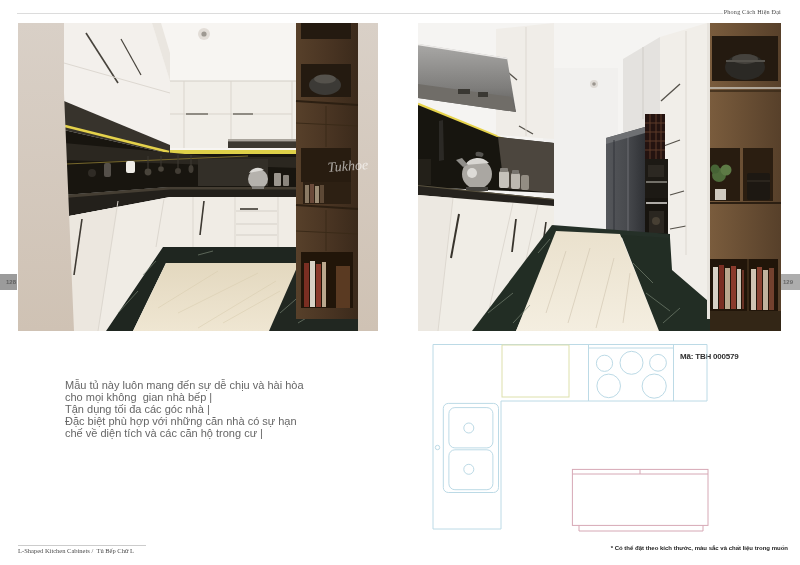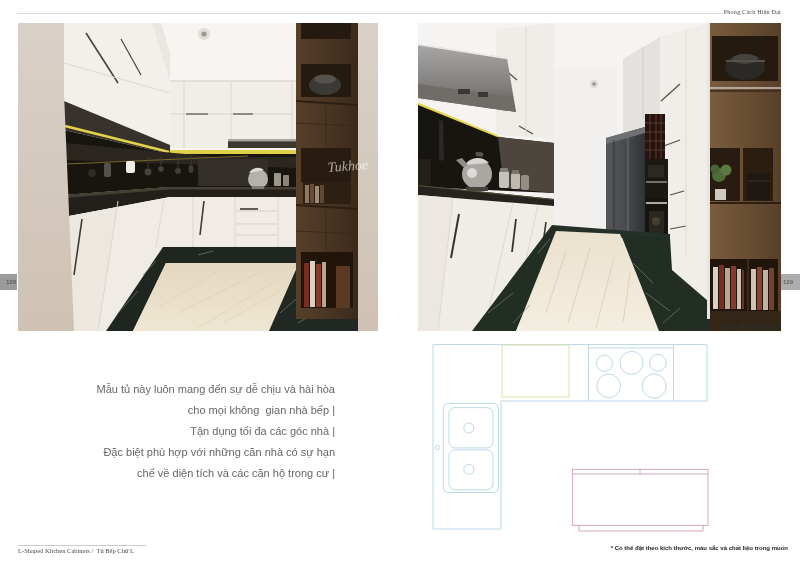--- a/index.html
+++ b/index.html
@@ -370,29 +370,29 @@
       <rect x="339" y="244" width="5" height="43" fill="#8a4332"></rect>
       <rect x="345" y="247" width="5" height="40" fill="#bfb49e"></rect>
       <rect x="351" y="245" width="5" height="42" fill="#74412e"></rect>
     </g>
     <line x1="330" y1="236" x2="330" y2="288" stroke="#3a2a18" stroke-width="2"></line>
 
     <rect x="292" y="288" width="71" height="20" fill="#332616"></rect>
   </g>
 </svg>
 
-<div class="abs" style="left:65px;top:379px;width:270px;font-size:11px;line-height:21px;color:#666666;text-align:right;">
+<div class="abs" style="left:65px;top:379px;width:270px;font-size:11px;line-height:12px;color:#666666;">
 Mẫu tủ này luôn mang đến sự dễ chịu và hài hòa<br>
 cho mọi không&nbsp; gian nhà bếp |<br>
 Tận dụng tối đa các góc nhà |<br>
 Đặc biệt phù hợp với những căn nhà có sự hạn<br>
 chế về diện tích và các căn hộ trong cư |
 </div>
 
-<div class="abs" style="left:680px;top:322px;width:101px;font-size:8px;font-weight:bold;color:#2e2e2e;text-align:right;letter-spacing:-0.2px;">Mã: TBH 000579</div>
+<div class="abs" style="left:680px;top:352px;width:101px;font-size:8px;font-weight:bold;color:#2e2e2e;letter-spacing:-0.2px;">Mã: TBH 000579</div>
 
 <svg class="abs" style="left:430px;top:340px;" width="285" height="196" viewBox="0 0 285 196">
   <g fill="none" stroke="#bcdae6" stroke-width="1">
 
     <path d="M3 4.5 H277 V61 H71 V189 H3 Z"></path>
 
     <line x1="158.5" y1="4.5" x2="158.5" y2="61"></line>
     <line x1="243.5" y1="4.5" x2="243.5" y2="61"></line>
     <line x1="158.5" y1="8" x2="243.5" y2="8"></line>
 

